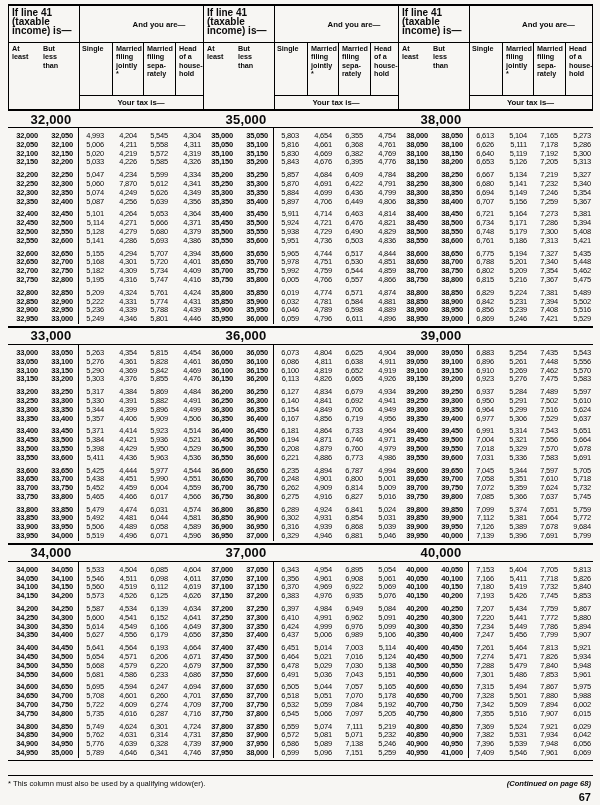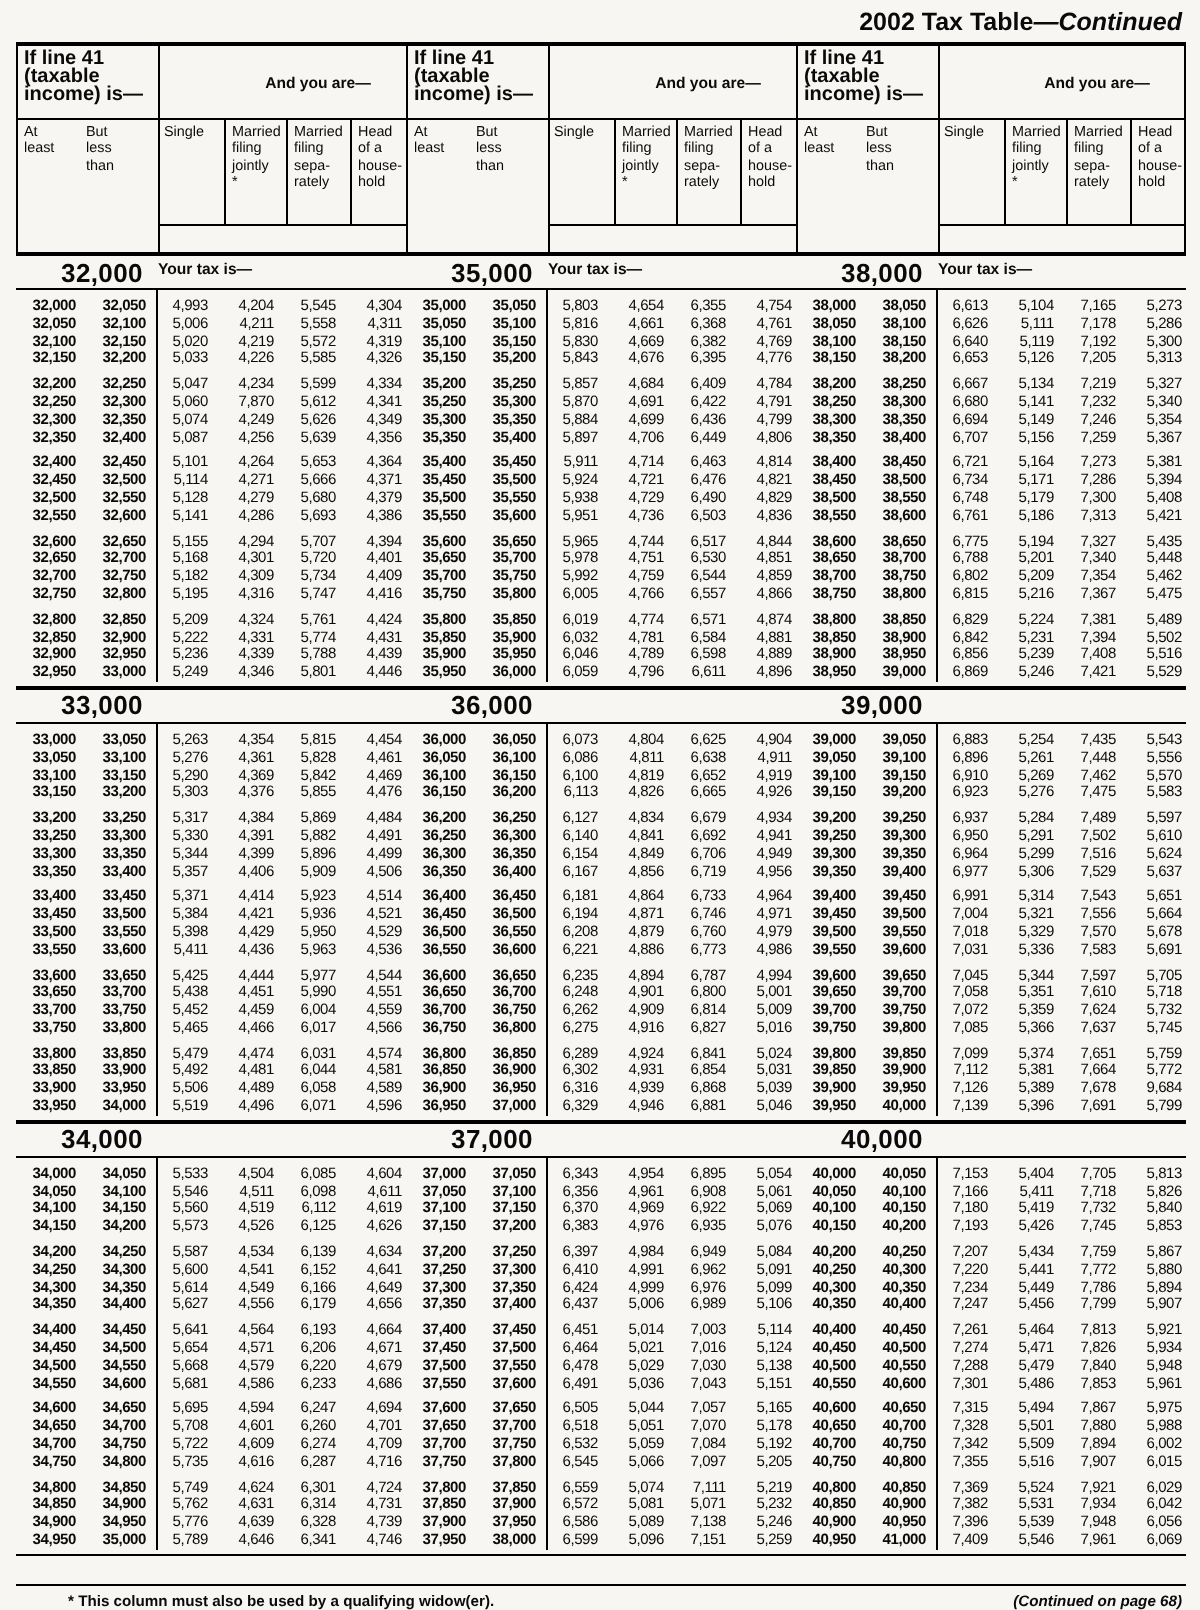--- a/index.html
+++ b/index.html
@@ -13,25 +13,25 @@
   .group + .group { margin-left:0px; }
 
   
   .ghead { border-top:2px solid #000; border-left:1px solid #000; position:relative; }
   .group:last-child .ghead { border-right:1px solid #000; }
   .ghead .vline { position:absolute; left:70px; top:0; bottom:0; width:1px; background:#000; }
   .hdr-top { display:flex; border-bottom:1px solid #000; height:37px; }
   .hdr-income { width:70px; padding:2px 0 0 3px; font-size:10px; font-weight:bold; line-height:9px; white-space:pre-line; }
   .hdr-andyou { flex:1; text-align:center; font-size:7.8px; font-weight:bold; padding-top:14px;margin-left:36px; }
   .hdr-cols { display:grid; grid-template-columns:31px 39px 33px 31px 32px 29px; height:52px; }
-  .hc { font-size:7.2px; font-weight:normal; line-height:8.4px; padding:2px 0 0 3px; white-space:pre-line; }
+  .hc { font-size:7.2px; font-weight:bold; line-height:8.4px; padding:2px 0 0 3px; white-space:pre-line; }
   .hc.b3,.hc.b4,.hc.b5 { border-left:1px solid #000; }
   .hdr-tax { display:flex; height:14px; }
   .hdr-tax .sp { width:70px; }
-  .hdr-tax .yt { flex:1; border-top:1px solid #000; text-align:left; font-size:7.8px; font-weight:bold; padding-top:17px; }
+  .hdr-tax .yt { flex:1; border-top:1px solid #000; text-align:center; font-size:7.8px; font-weight:bold; padding-top:2px; }
 
   
   .band { border-top:2px solid #000; border-bottom:1.5px solid #000; height:19px; display:flex; align-items:center; }
   .band-label { width:86px; text-align:center; font-size:13px; font-weight:bold; letter-spacing:0.2px; }
 
   
   .sec { position:relative; padding-top:4px; }
   .sec .vline { position:absolute; left:70px; top:0; bottom:0; width:1px; background:#000; }
   .rgroup { margin-bottom:4px; }
   .rgroup:last-child { margin-bottom:2px; }
@@ -42,29 +42,28 @@
   .cell.c1 { padding-right:5px; }
   .cell.c2 { padding-right:7px; }
   .cell.c3 { padding-right:5px; }
   .cell.c4 { padding-right:6px; }
   .cell.c5 { padding-right:2px; }
   .gbody { border-bottom:1.5px solid #000; }
 
   
   .footer-rule { border-top:1px solid #000; margin-top:14px; }
   .footer { display:flex; justify-content:space-between; font-size:7.6px; padding:3px 2px 0 0; }
-  .footnote { font-weight:bold;margin-left:26px; }
+  .footnote { font-weight:normal; }
   .continued { font-style:italic; font-weight:bold;text-align:right; }
   .pagenum { text-align:right; font-size:11px; font-weight:bold; padding:3px 2px 0 0; }
 </style>
 </head>
 <body>
 
 <div class="page">
-  <div class="title"><span>2002 Tax Table</span><span class="it">—Continued</span></div>
 
   <div class="groups" id="groups">
       <div class="group">
         <div class="ghead">
           <div class="vline"></div>
           <div class="hdr-top">
             <div class="hdr-income">If line 41
 (taxable
 income) is—</div>
             <div class="hdr-andyou">And you are—</div>

